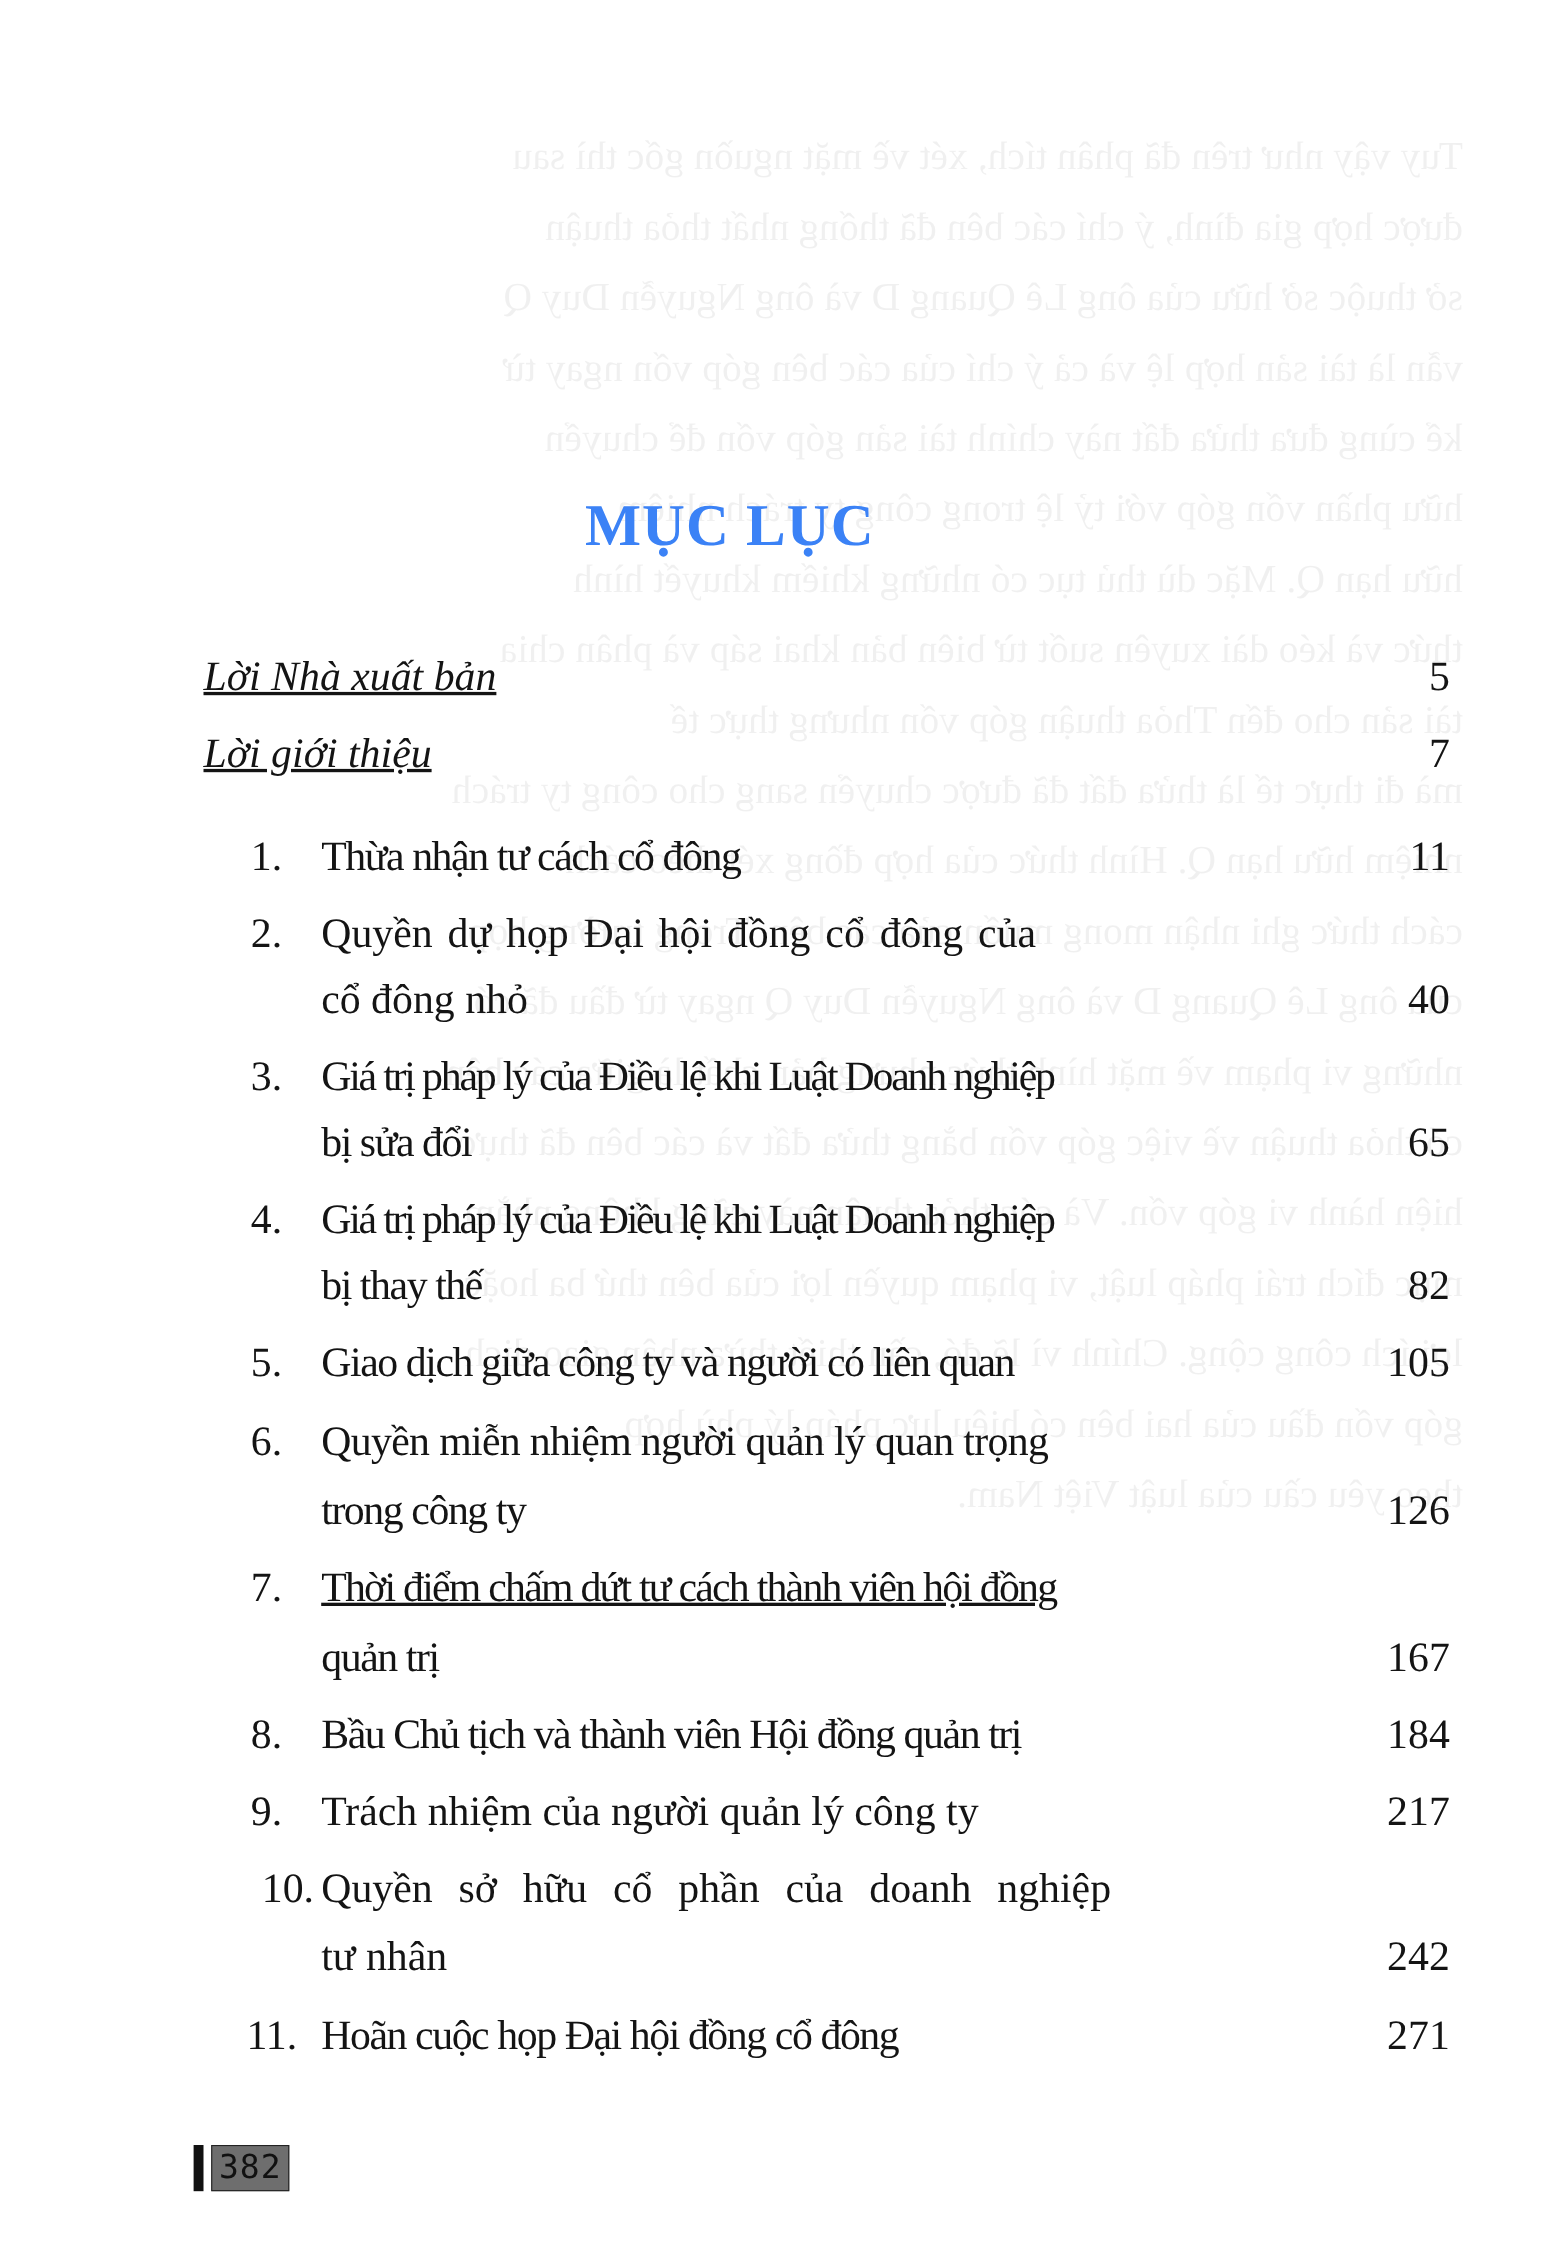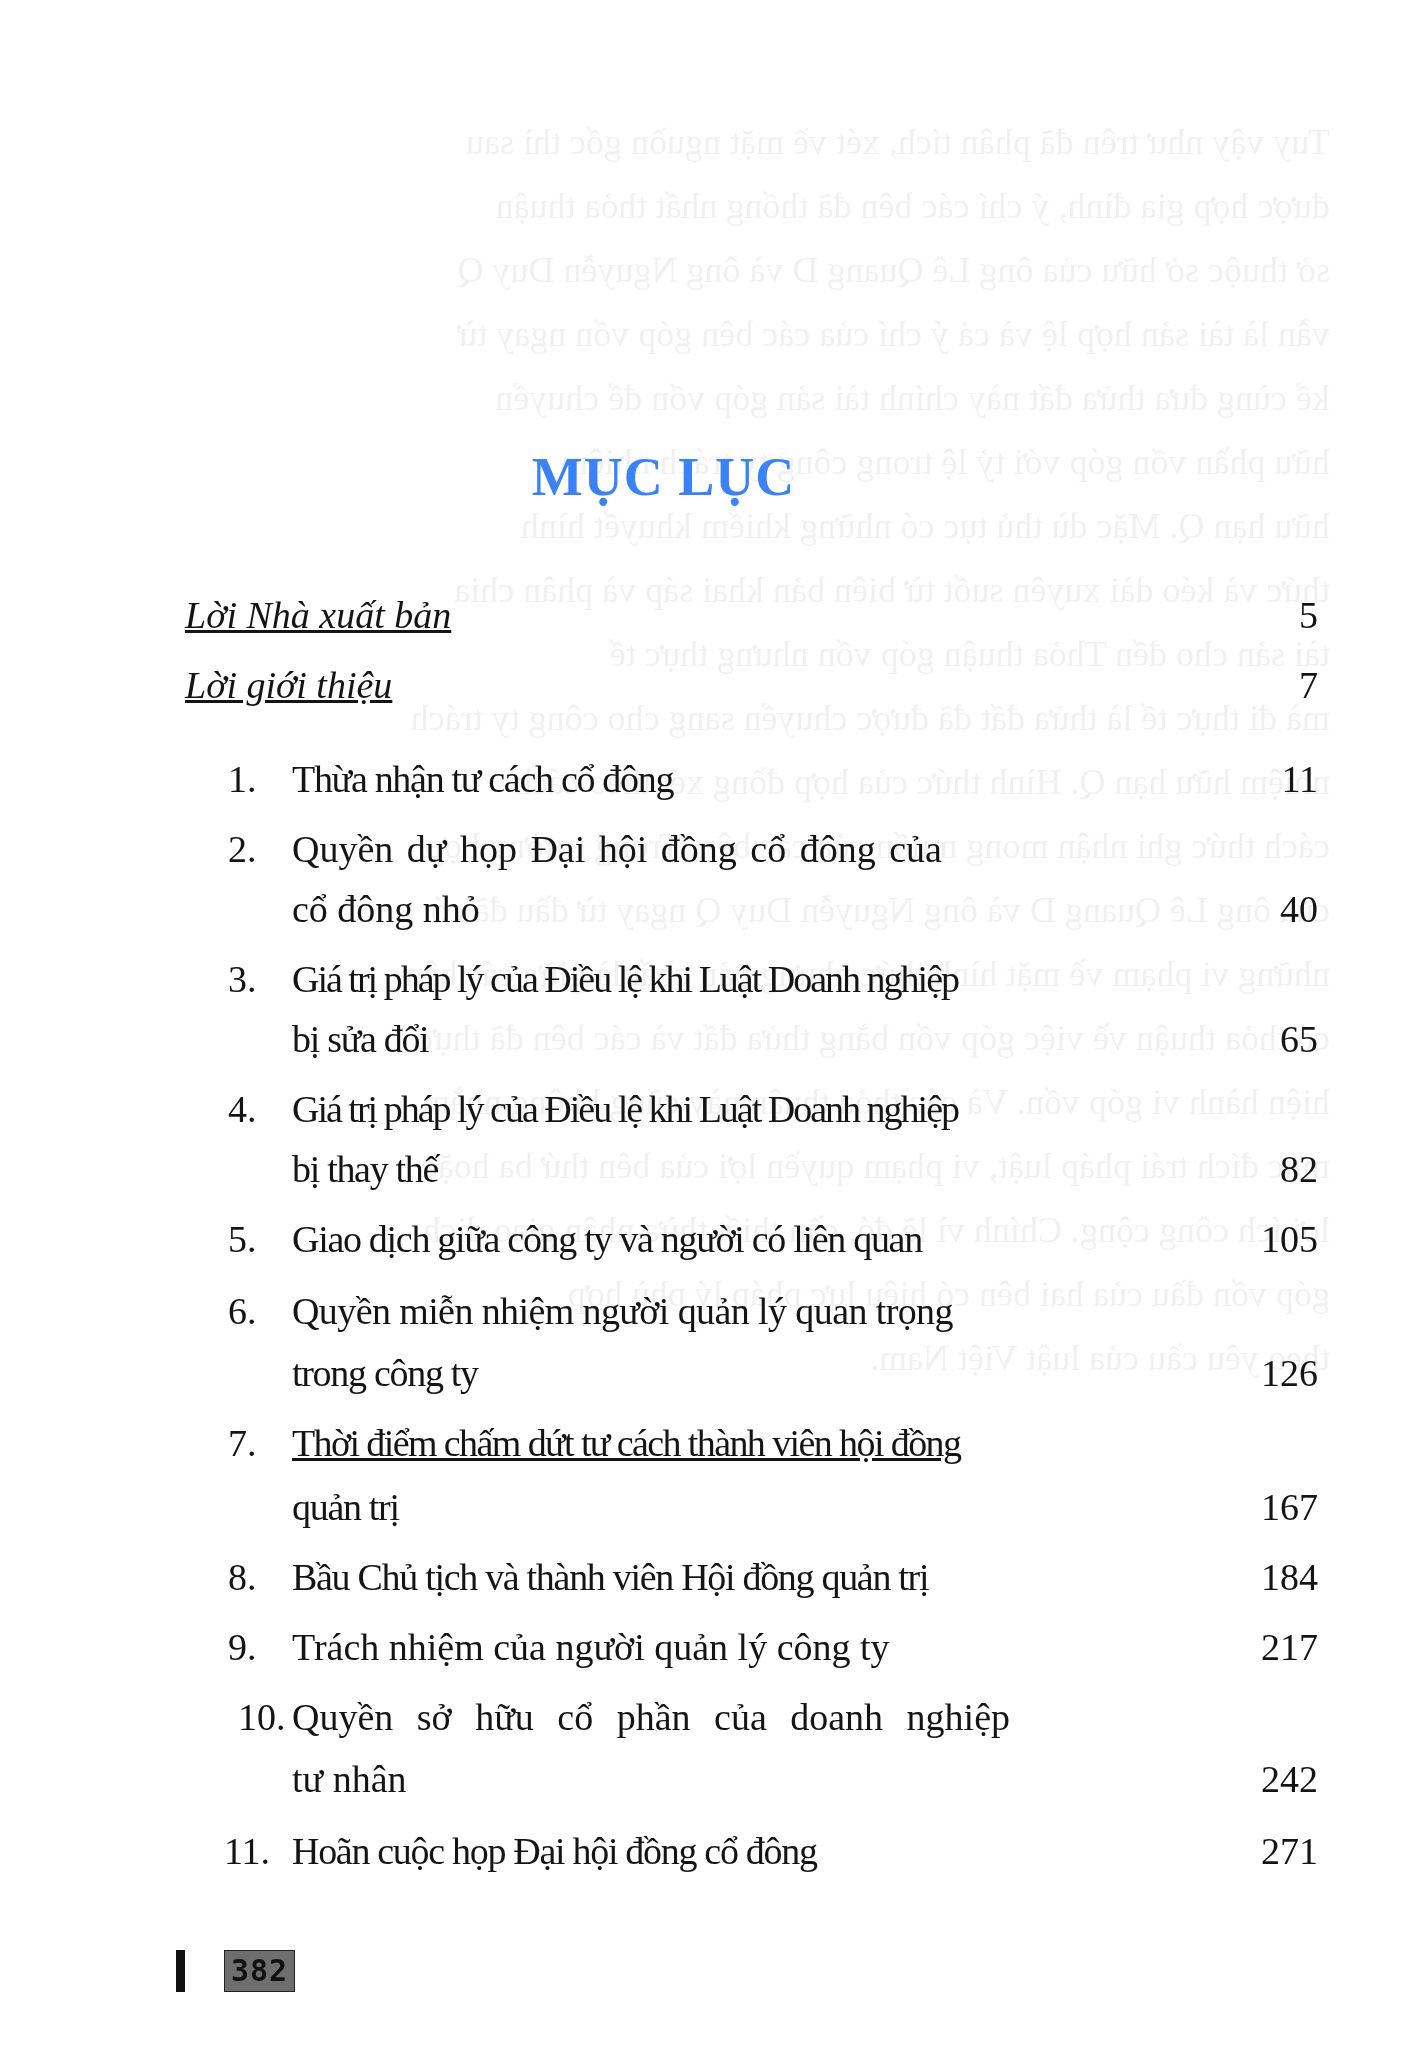--- a/index.html
+++ b/index.html
@@ -98,24 +98,23 @@
     background: #111;
   }
   .folio .box {
     height: 40px;
     padding: 0 6px;
     background: #6e6e6e;
     border: 1px solid #222;
     color: #111;
     font-family: "DejaVu Sans Mono", monospace;
     font-size: 30px;
-    font-weight: bold;
+    font-weight: normal;
     line-height: 40px;
     letter-spacing: 1px;
-    margin-left: 32px;
   }
 </style>
 </head>
 <body>
 
 <div class="bleed" aria-hidden="true">
   <p>Tuy vậy như trên đã phân tích, xét về mặt nguồn gốc thì sau</p>
   <p>được hợp gia đình, ý chí các bên đã thống nhất thỏa thuận</p>
   <p>sở thuộc sở hữu của ông Lê Quang D và ông Nguyễn Duy Q</p>
   <p>vẫn là tài sản hợp lệ và cả ý chí của các bên góp vốn ngay từ</p>

